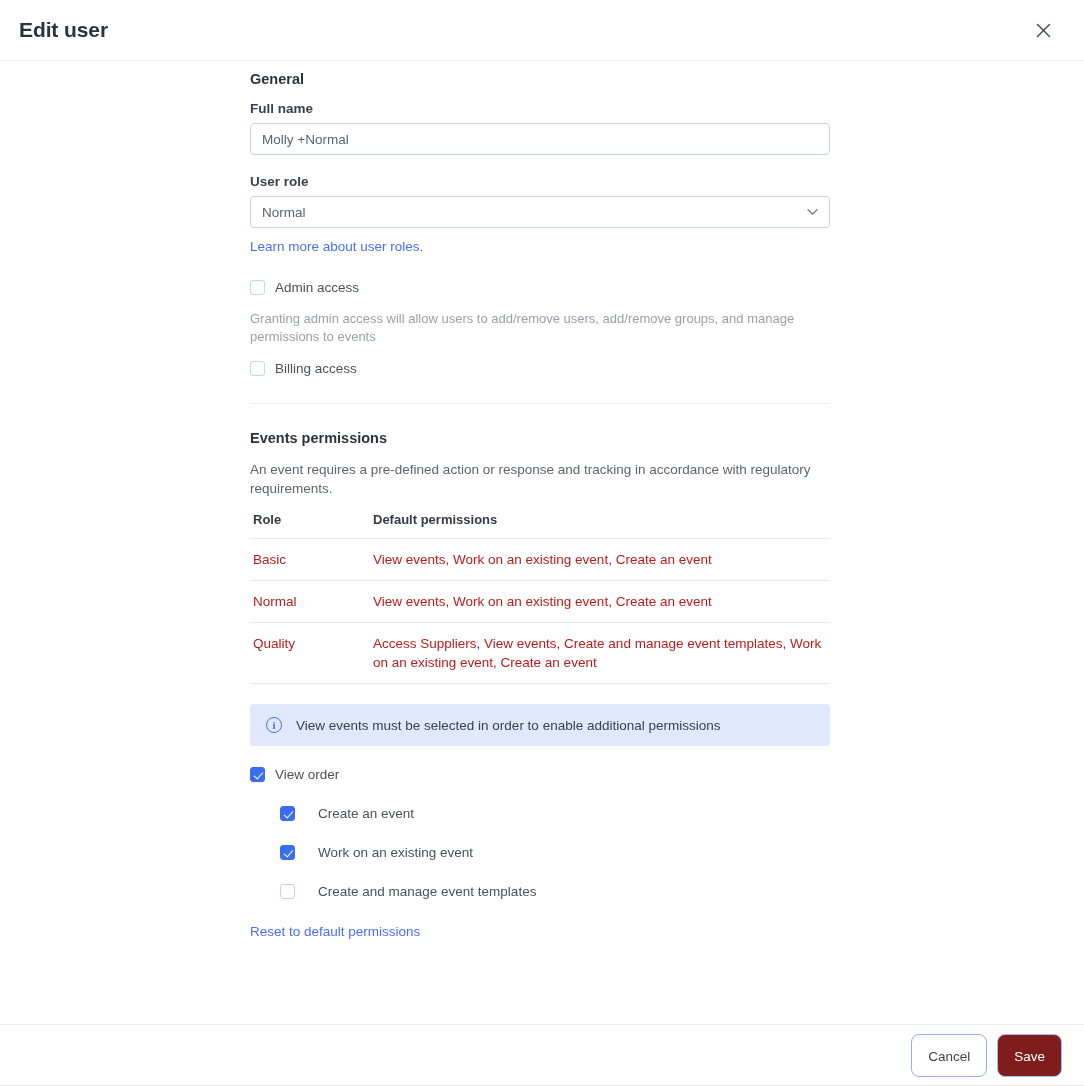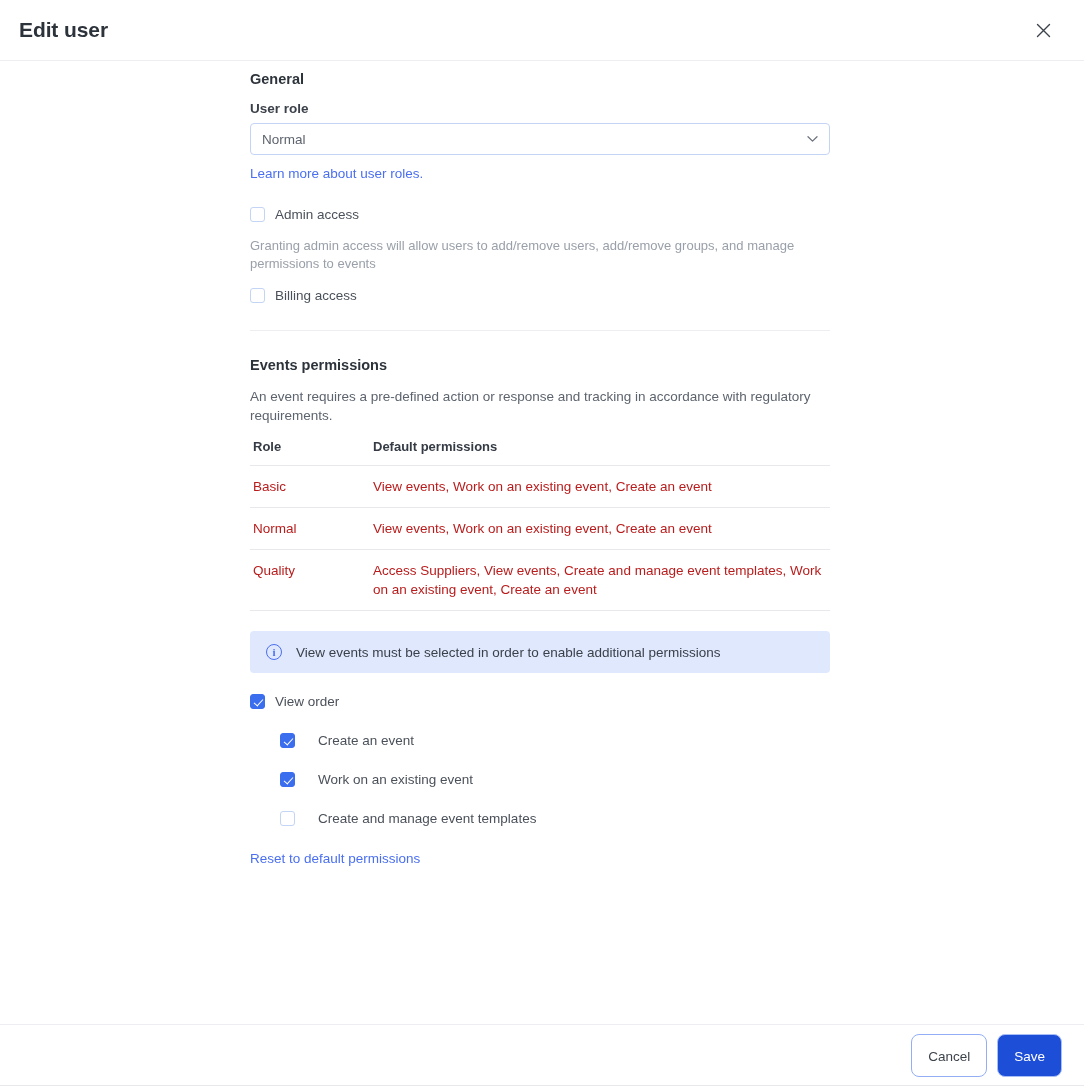--- a/index.html
+++ b/index.html
@@ -255,21 +255,21 @@
     cursor: pointer;
     border: 1px solid transparent;
   }
   .btn-cancel {
     background: #fff;
     border-color: #93aef5;
     color: #3d434c;
     margin-right: 10px;
   }
   .btn-save {
-    background: #1d4ed8;
+    background: #7f1d1d;
     color: #ffffff;
     border-color: #a9bdf6;
     cursor: default;
   }
 </style>
 </head>
 <body>
 
 <div class="modal-header">
   <div class="modal-title">Edit user</div>
@@ -279,20 +279,24 @@
     </svg>
   </div>
 </div>
 
 <div class="modal-body">
   <div class="content">
 
     
     <div class="section-title">General</div>
 
+    <div class="field-block">
+      <div class="field-label">Full name</div>
+      <input class="text-input" type="text" value="Molly +Normal" style="">
+    </div>
 
 
     <div class="field-block" style="margin-bottom:9px;">
       <div class="field-label">User role</div>
       <div class="select-wrap">
         <input class="text-input" type="text" readonly="" value="Normal" style="">
         <span class="chev">
           <svg width="11" height="7" viewBox="0 0 11 7" aria-hidden="true">
             <path d="M1 1.3 L5.5 5.6 L10 1.3" stroke="#6d747e" stroke-width="1.3" fill="none" stroke-linecap="round" stroke-linejoin="round"></path>
           </svg>

